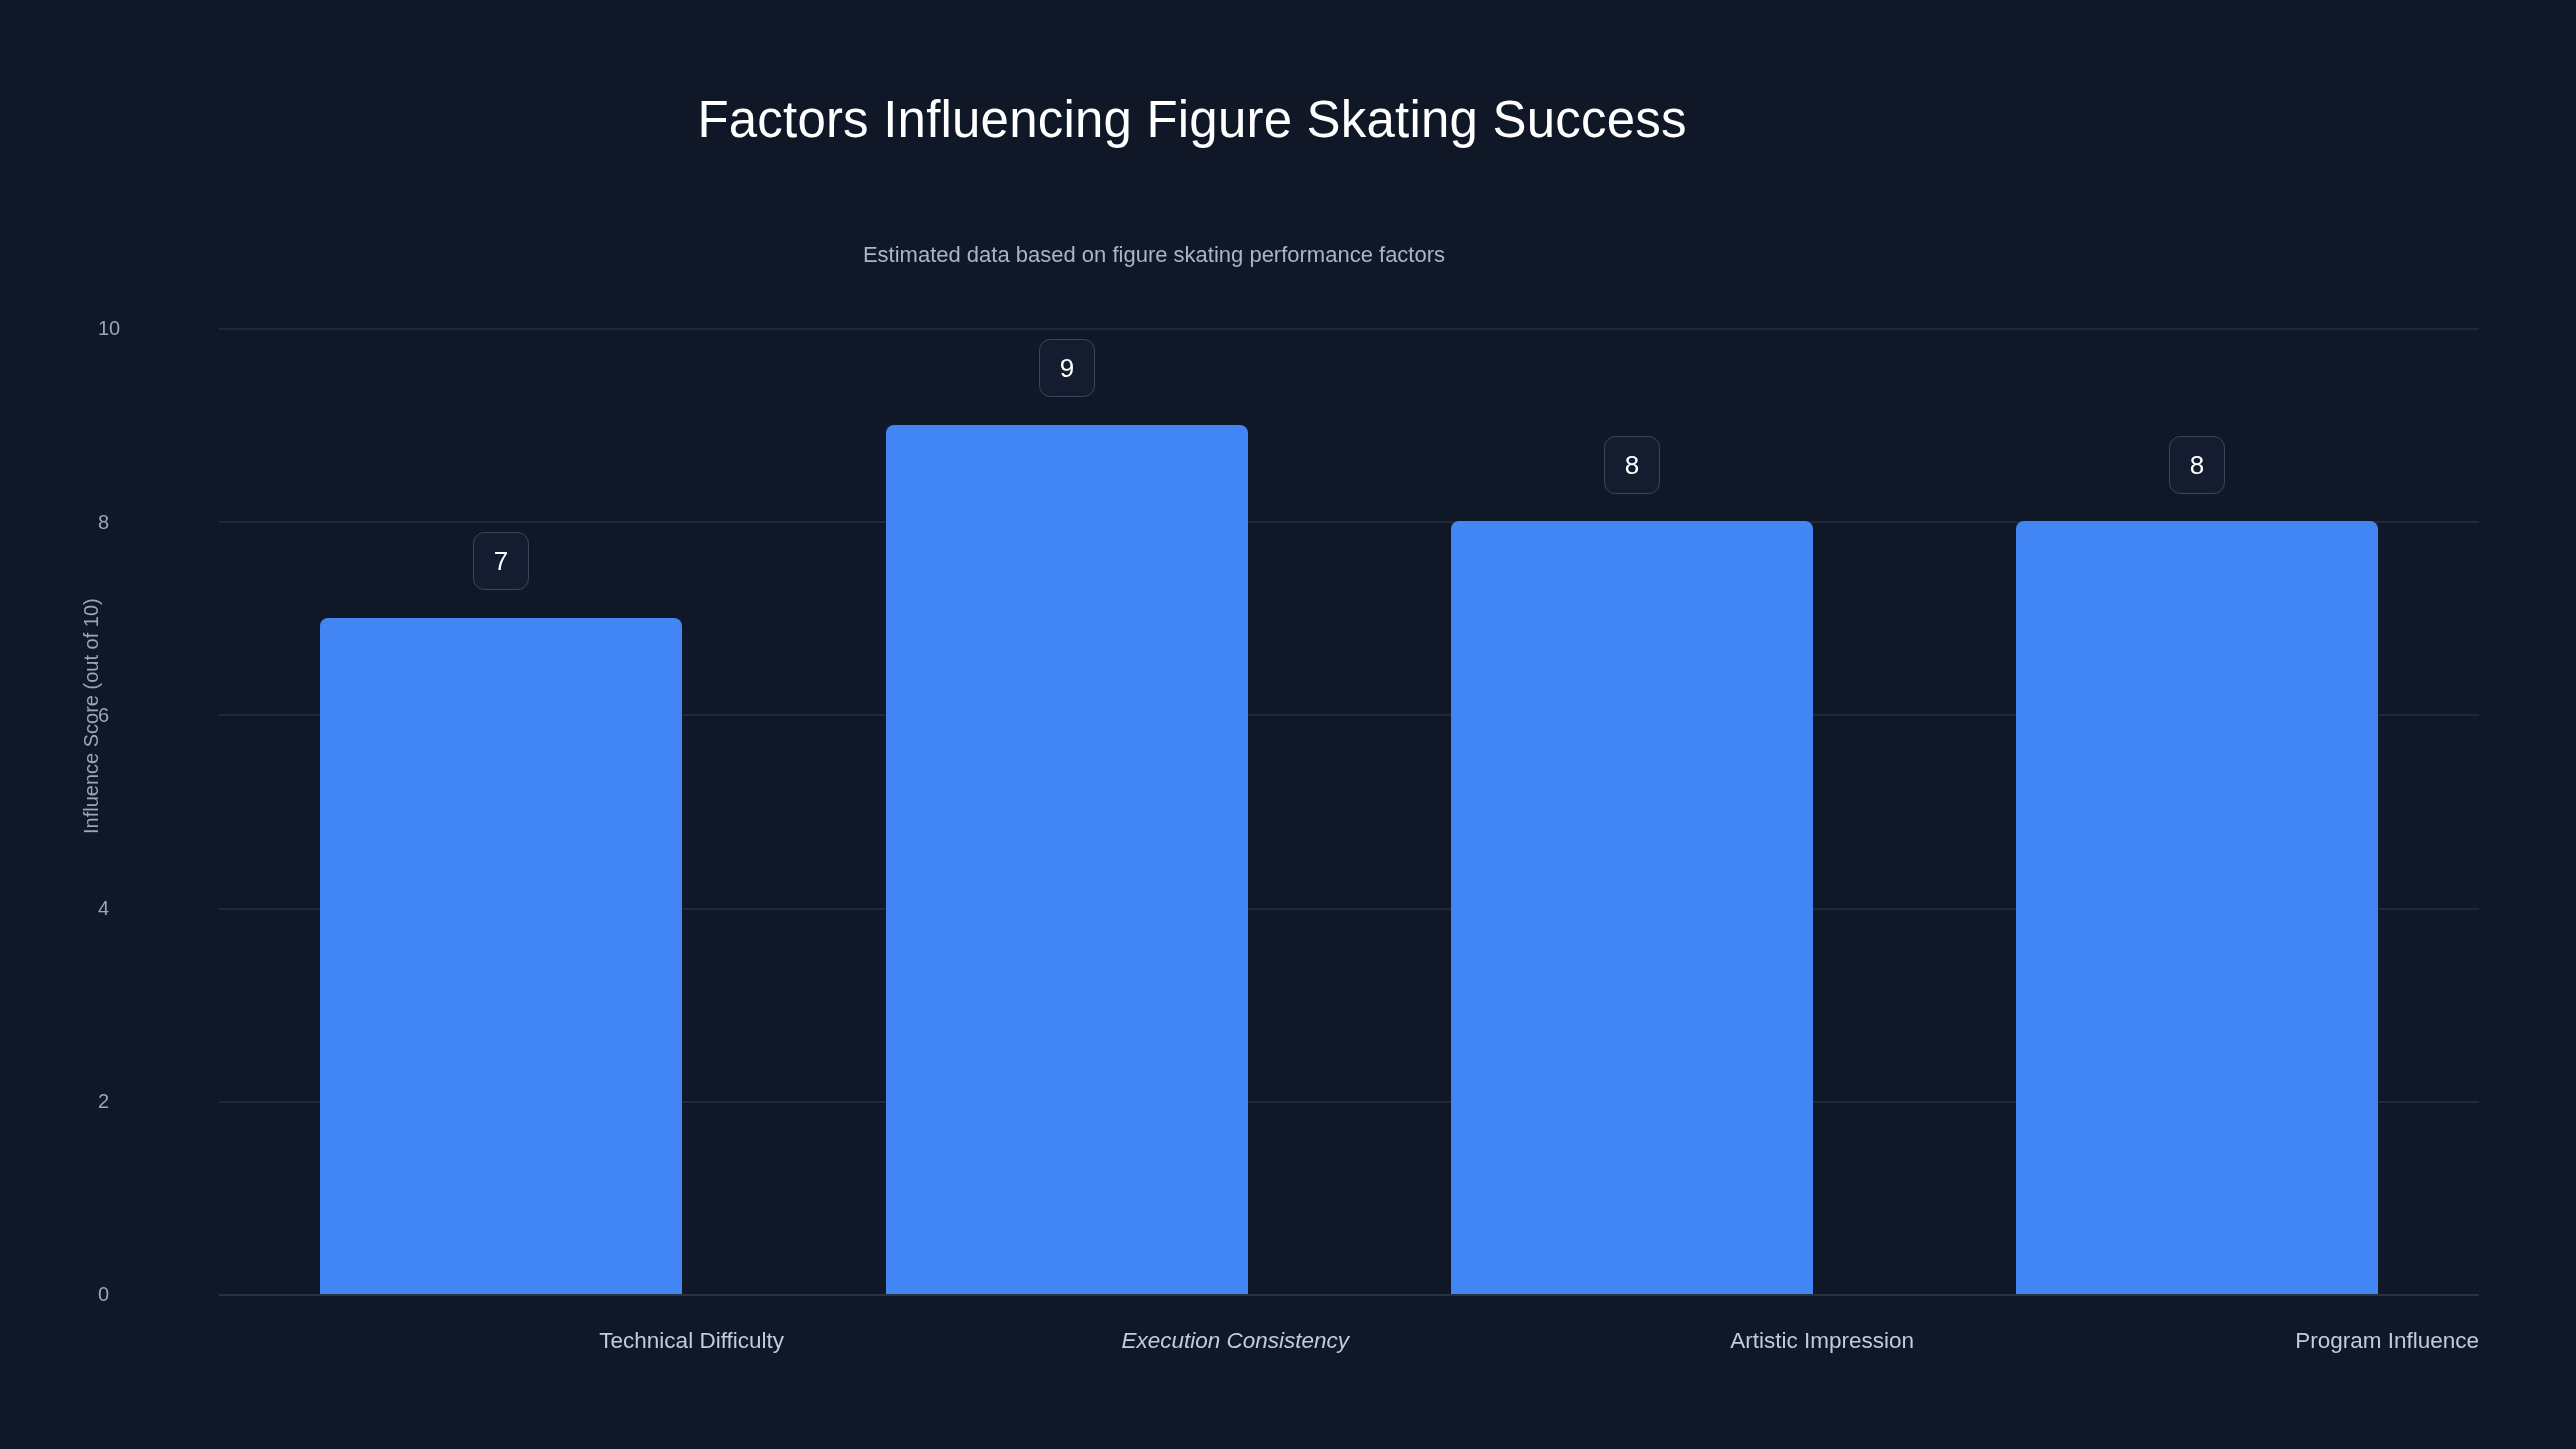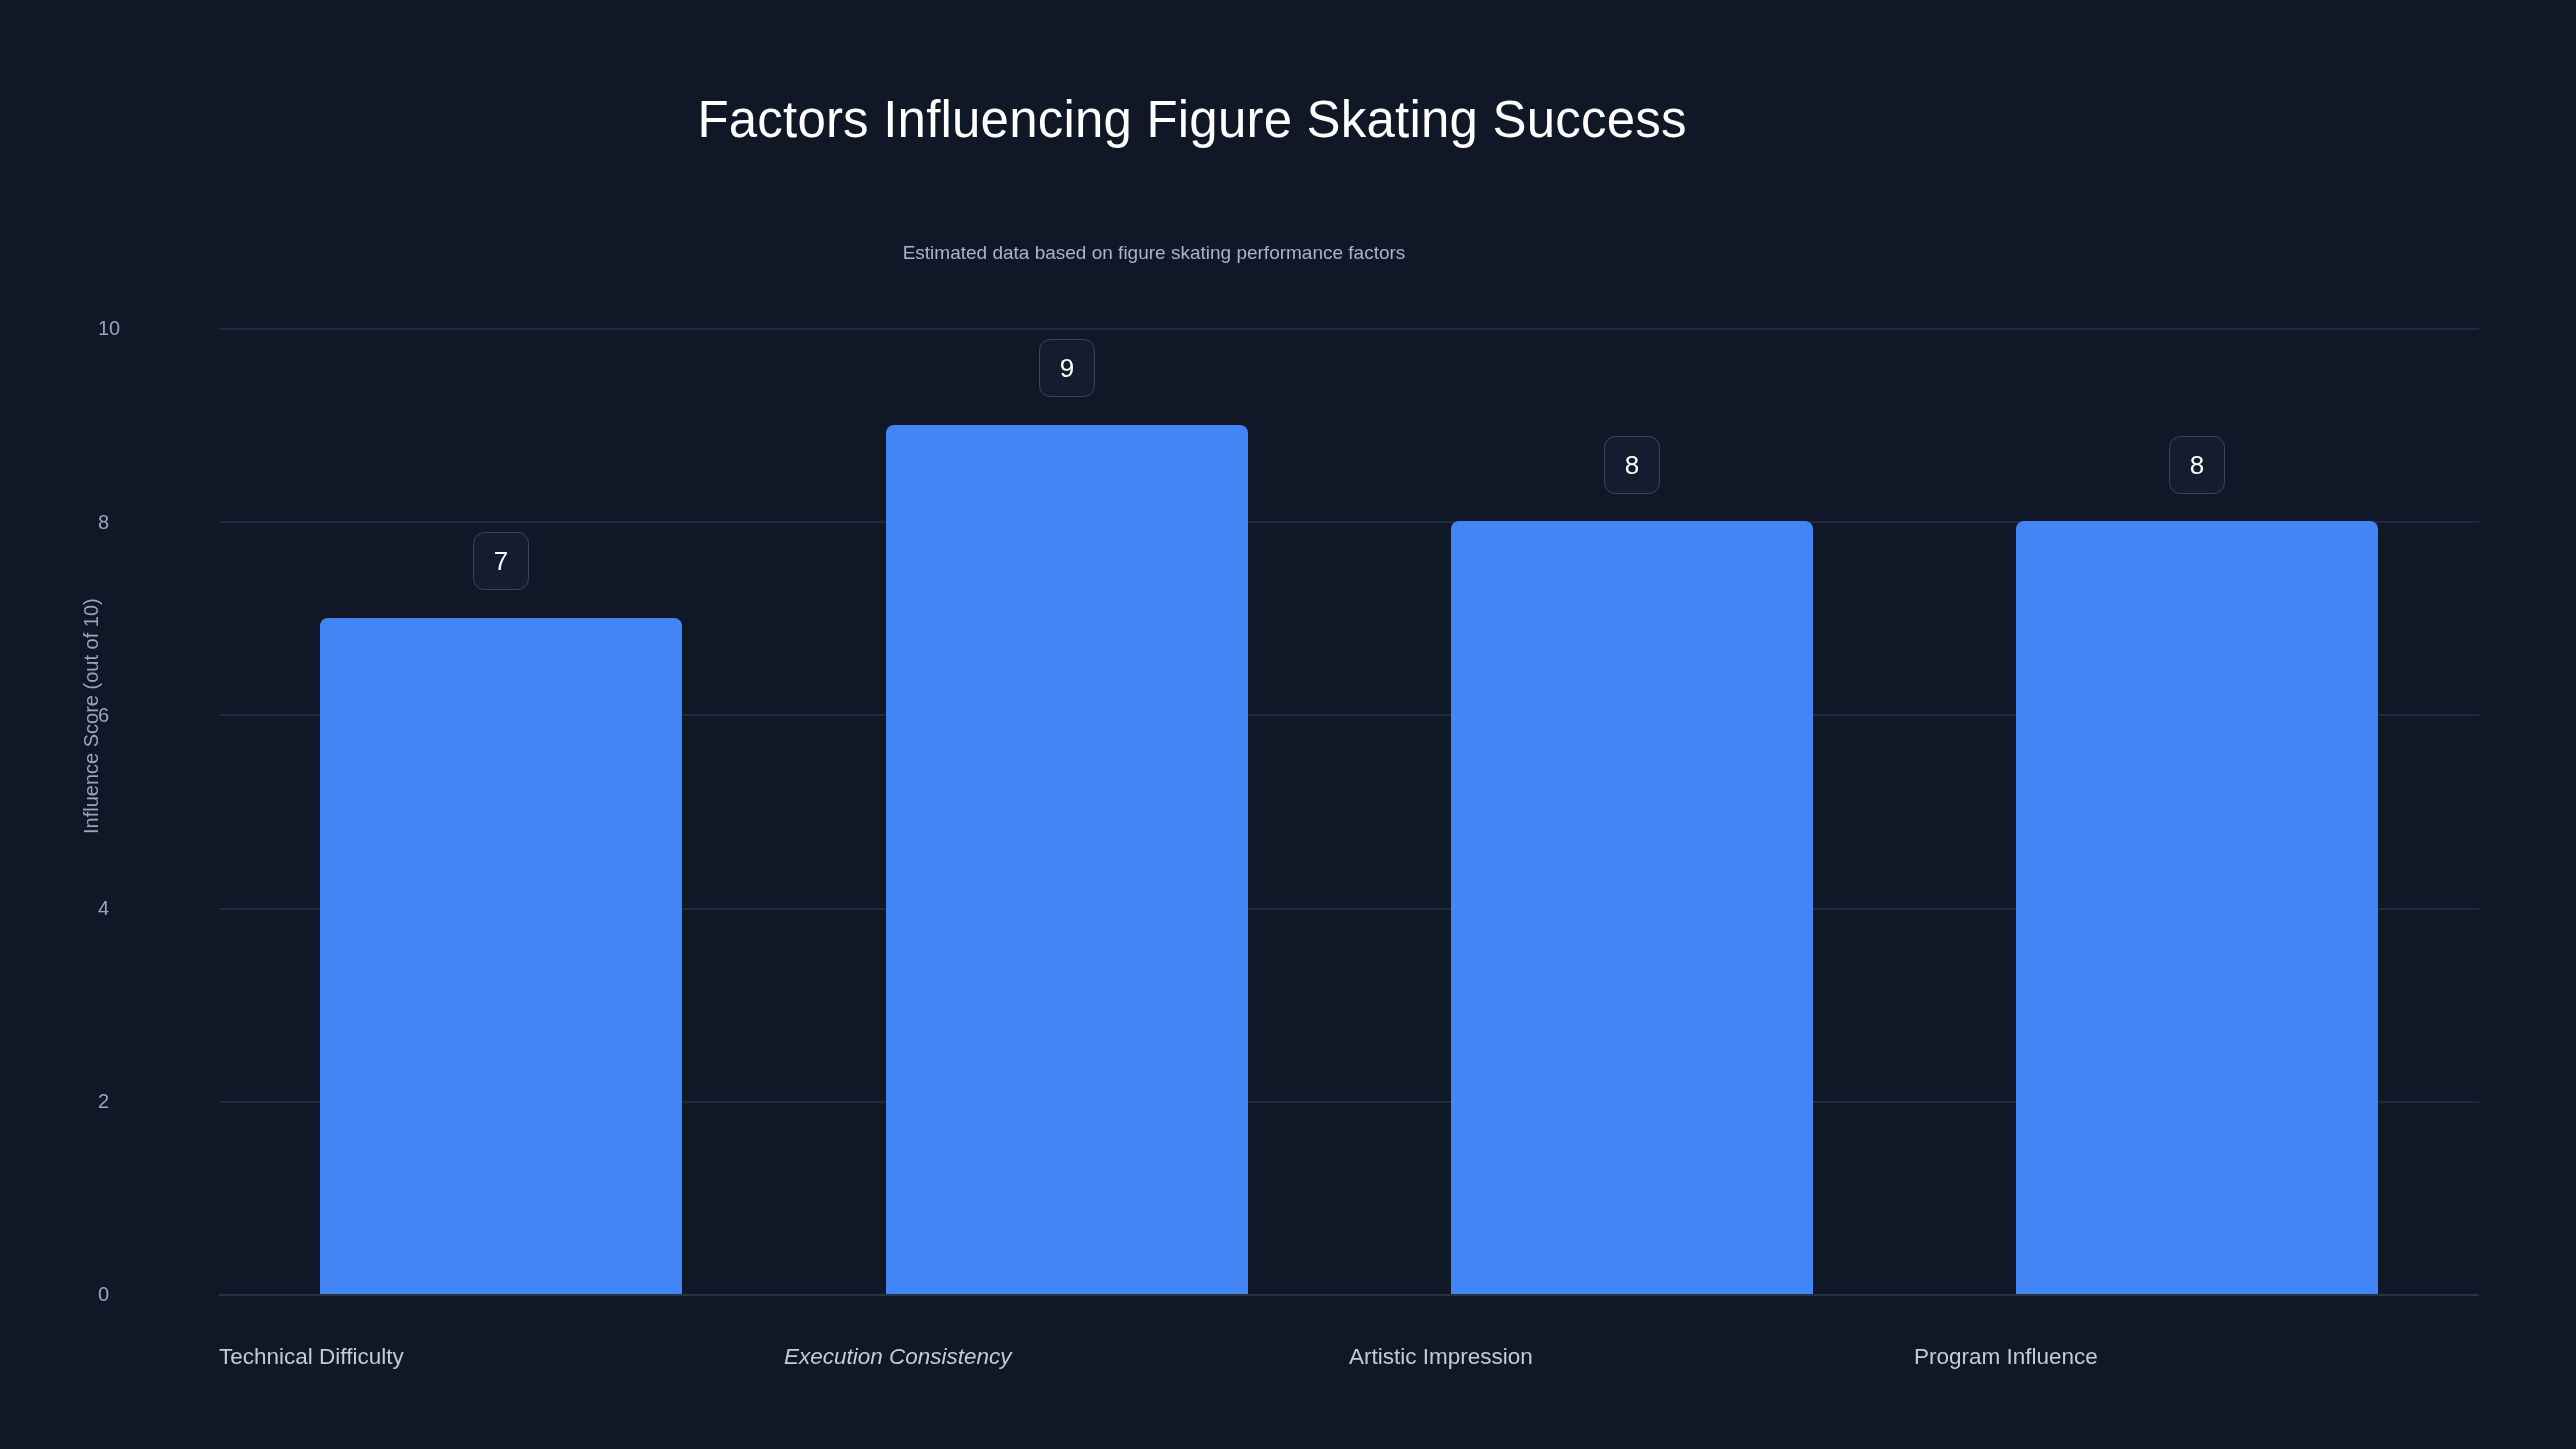--- a/index.html
+++ b/index.html
@@ -14,21 +14,21 @@
   
   .chart-title {
     position:absolute; left:0; top:90px; width:2384px;
     text-align:center;
     font-size:51px; font-weight:400; letter-spacing:0.2px;
     color:#ffffff;
   }
   .chart-subtitle {
     position:absolute; left:0; top:242px; width:2308px;
     text-align:center;
-    font-size:19px; font-weight:400;
+    font-size:22px; font-weight:400;
     color:#aab4c8;
   }
 
   
   .plot-area {
     position:absolute;
     left:219px; top:328px;
     width:2260px; height:966px;
   }
   .gridline {
@@ -78,22 +78,22 @@
     border-radius:11.3px;
     color:#ffffff; font-size:26px; line-height:1;
   }
 
   
   .xlabels {
     position:absolute; left:219px; top:1327px;
     width:2260px; height:40px;
   }
   .xlabel {
-    position:absolute; top:17px;
-    text-align:left;
+    position:absolute; top:1px;
+    text-align:right;
     font-size:22.5px; color:#c3cbdb;
     white-space:nowrap;
   }
 </style>
 </head>
 <body>
 
 <div id="root">
 
   <div class="chart-title">Factors Influencing Figure Skating Success</div>

